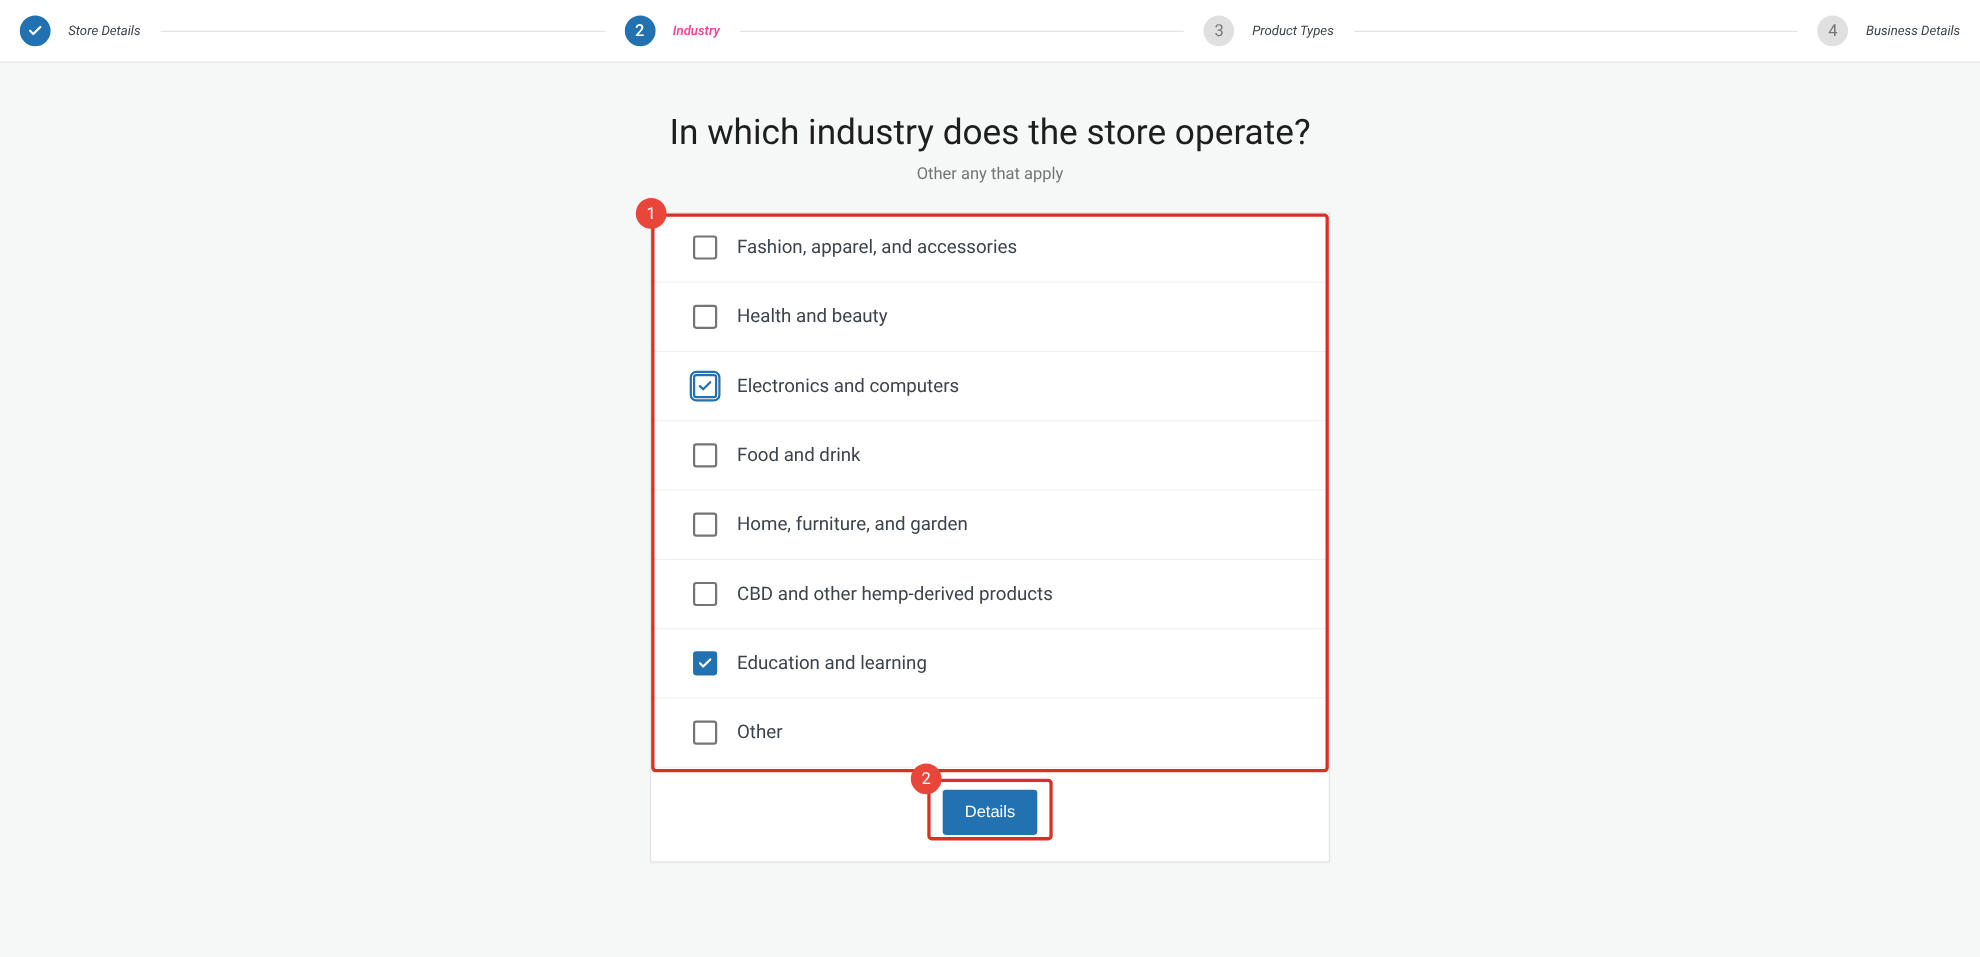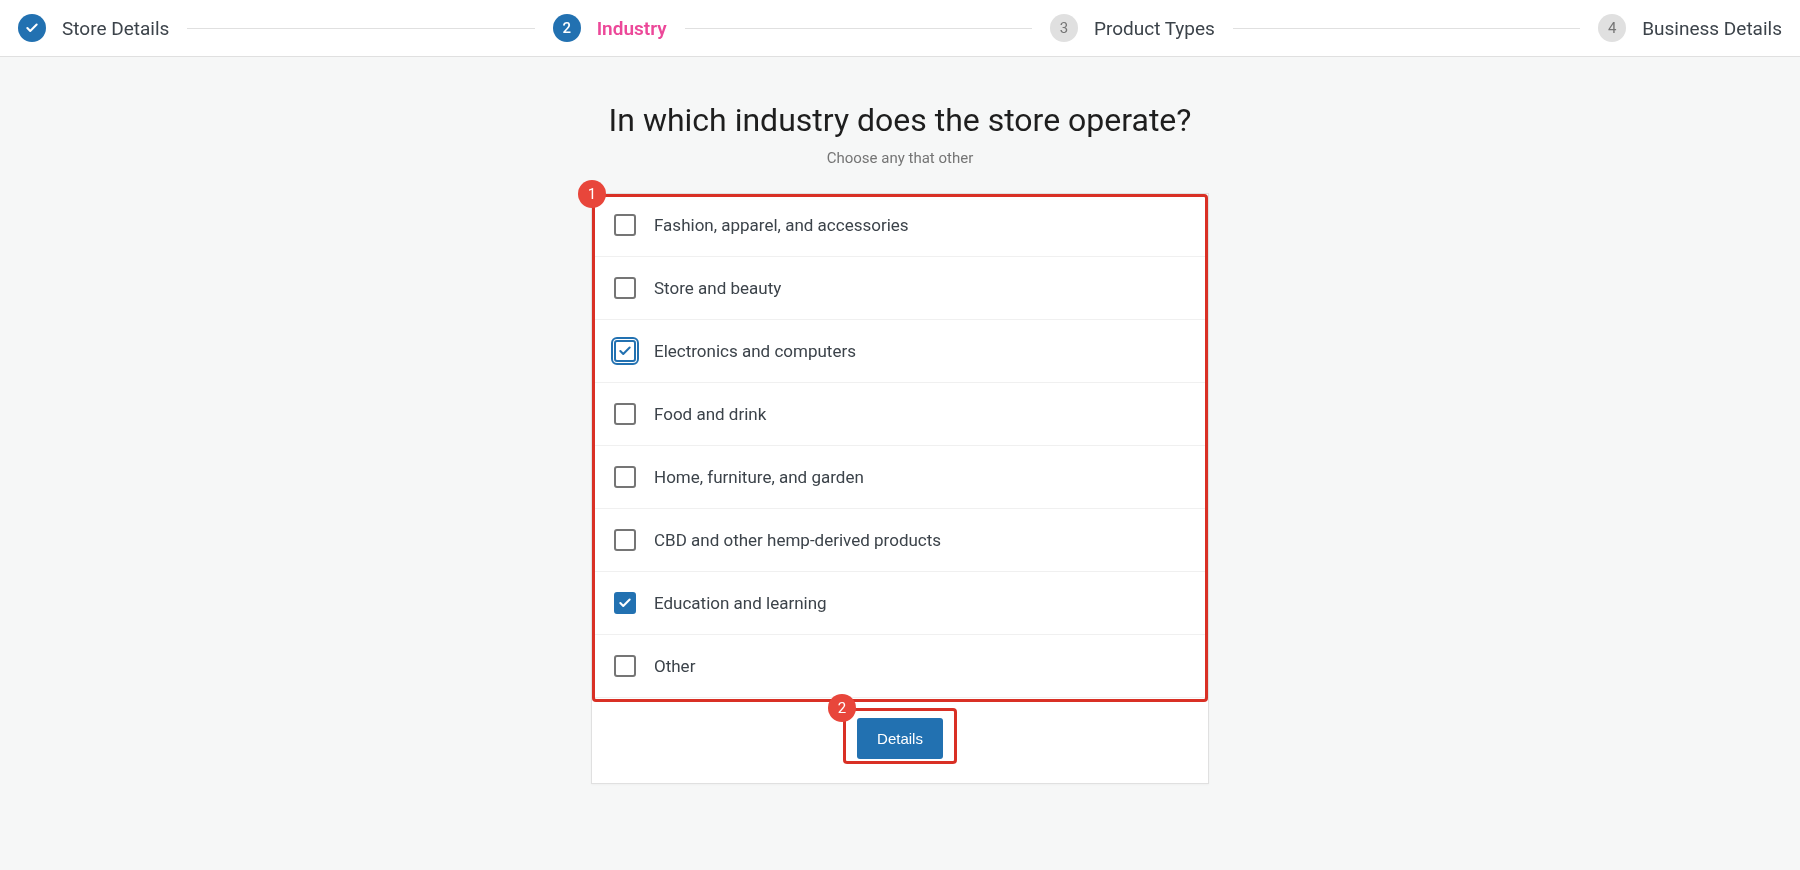--- a/index.html
+++ b/index.html
@@ -41,22 +41,23 @@
     .step-circle.active {
       background: #2271b1;
       color: #fff;
       font-weight: 500;
     }
     .step-circle.pending {
       background: #e0e0e0;
       color: #757575;
     }
     .step-label {
-      font-size: 19px;
+      font-size: 12px;
       color: #3c434a;
+      font-style: italic;
     }
     .step-label.active-label {
       font-weight: 600;
       color: #ec4899;
     }
     .divider {
       flex: 1;
       height: 1px;
       background: #e0e0e0;
       margin: 0 18px;
@@ -120,21 +121,21 @@
       justify-content: center;
       font-size: 15px;
       z-index: 5;
     }
     .badge-1 { top: -14px; left: -14px; }
     
     .option-row {
       display: flex;
       align-items: center;
       gap: 18px;
-      padding: 20px 22px;
+      padding: 20px 38px;
       border-bottom: 1px solid #f0f0f0;
       cursor: pointer;
     }
     .option-row:last-of-type { border-bottom: none; }
     
     .chk {
       width: 22px;
       height: 22px;
       border: 2px solid #757575;
       border-radius: 3px;
@@ -202,33 +203,33 @@
   </div>
   <div class="divider"></div>
   <div class="step">
     <div class="step-circle pending">4</div>
     <span class="step-label">Business Details</span>
   </div>
 </div>
 
 <div class="content">
   <h1 class="heading">In which industry does the store operate?</h1>
-  <p class="subheading">Choose any that other</p>
+  <p class="subheading">Other any that apply</p>
 
   <div class="card-wrap">
     <div class="card">
       <div class="option-box" id="options-list">
 
         <div class="option-row">
             <div class="chk"></div>
             <span class="option-label">Fashion, apparel, and accessories</span>
           </div>
           <div class="option-row">
             <div class="chk"></div>
-            <span class="option-label">Store and beauty</span>
+            <span class="option-label">Health and beauty</span>
           </div>
           <div class="option-row">
             <div class="chk checked-focus">
               <svg width="14" height="14" viewBox="0 0 24 24" fill="none" stroke-width="3.5" stroke-linecap="round" stroke-linejoin="round">
                 <polyline points="20 6 9 17 4 12"></polyline>
               </svg>
             </div>
             <span class="option-label">Electronics and computers</span>
           </div>
           <div class="option-row">

